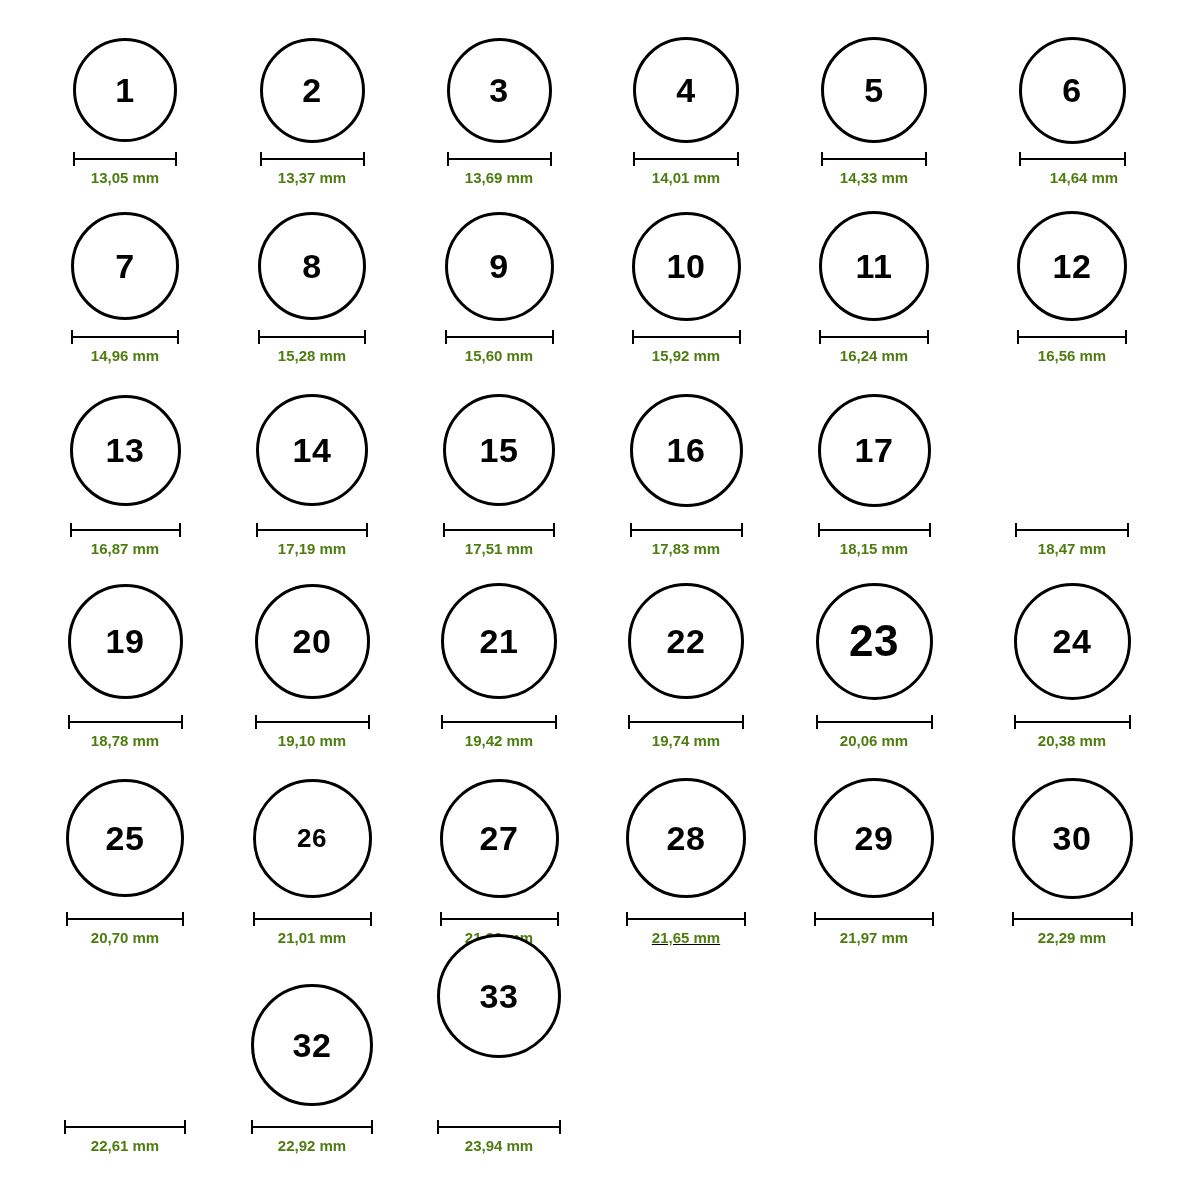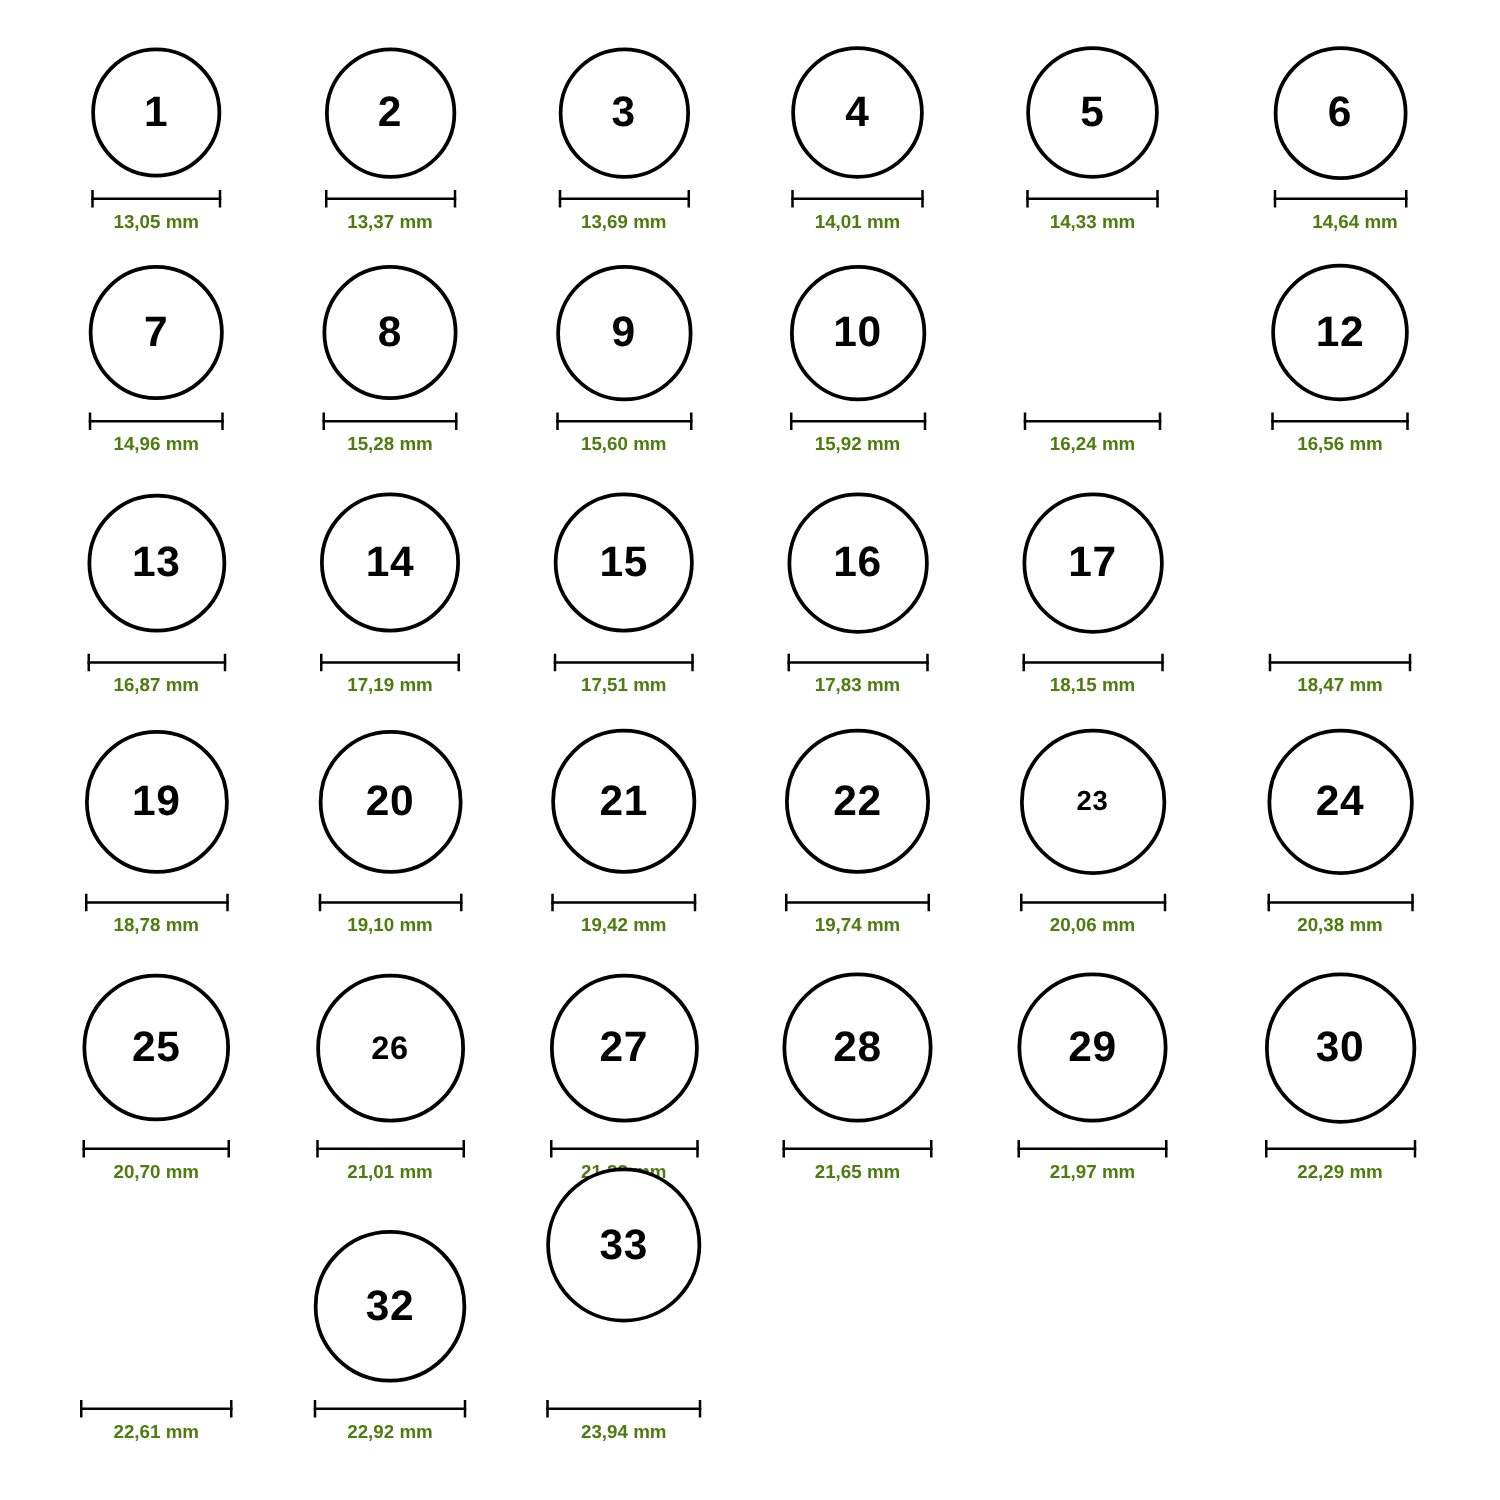--- a/index.html
+++ b/index.html
@@ -226,20 +226,27 @@
       </div>
     </div>
     <div class="ring-cell" style="left: 631.5px; top: 330px; width: 109px;">
       <div class="dim-row" style="width: 109px;">
         <div class="dim-line"></div>
         <div class="dim-cap left"></div>
         <div class="dim-cap right"></div>
       </div>
       <div class="dim-label" style="margin-top: 4px;">15,92 mm</div>
     </div>
+    <div class="ring-cell" style="left: 819px; top: 211px;">
+      <div class="circle-wrap">
+        <div class="circle" style="width: 110px; height: 110px;">
+          <span class="size-num" style="font-size: 34px;">11</span>
+        </div>
+      </div>
+    </div>
     <div class="ring-cell" style="left: 819px; top: 330px; width: 110px;">
       <div class="dim-row" style="width: 110px;">
         <div class="dim-line"></div>
         <div class="dim-cap left"></div>
         <div class="dim-cap right"></div>
       </div>
       <div class="dim-label" style="margin-top: 4px;">16,24 mm</div>
     </div>
     <div class="ring-cell" style="left: 1017px; top: 211px;">
       <div class="circle-wrap">
@@ -395,21 +402,21 @@
       <div class="dim-row" style="width: 116px;">
         <div class="dim-line"></div>
         <div class="dim-cap left"></div>
         <div class="dim-cap right"></div>
       </div>
       <div class="dim-label" style="margin-top: 4px;">19,74 mm</div>
     </div>
     <div class="ring-cell" style="left: 815.5px; top: 582.5px;">
       <div class="circle-wrap">
         <div class="circle" style="width: 117px; height: 117px;">
-          <span class="size-num" style="font-size: 22px;">23</span>
+          <span class="size-num" style="font-size: 44px;">23</span>
         </div>
       </div>
     </div>
     <div class="ring-cell" style="left: 815.5px; top: 715px; width: 117px;">
       <div class="dim-row" style="width: 117px;">
         <div class="dim-line"></div>
         <div class="dim-cap left"></div>
         <div class="dim-cap right"></div>
       </div>
       <div class="dim-label" style="margin-top: 4px;">20,06 mm</div>
@@ -474,21 +481,21 @@
       </div>
       <div class="dim-label" style="margin-top: 4px;">21,33 mm</div>
     </div>
     <div class="ring-cell" style="left: 626px; top: 778px;">
       <div class="circle-wrap">
         <div class="circle" style="width: 120px; height: 120px;">
           <span class="size-num" style="font-size: 34px;">28</span>
         </div>
       </div>
     </div>
-    <div class="ring-cell" style="left: 626px; top: 912px; width: 120px;">
+    <div class="ring-cell" style="left: 626px; top: 912px; width: 120px; text-decoration: underline;">
       <div class="dim-row" style="width: 120px;">
         <div class="dim-line"></div>
         <div class="dim-cap left"></div>
         <div class="dim-cap right"></div>
       </div>
       <div class="dim-label" style="margin-top: 4px;">21,65 mm</div>
     </div>
     <div class="ring-cell" style="left: 814px; top: 778px;">
       <div class="circle-wrap">
         <div class="circle" style="width: 120px; height: 120px;">

